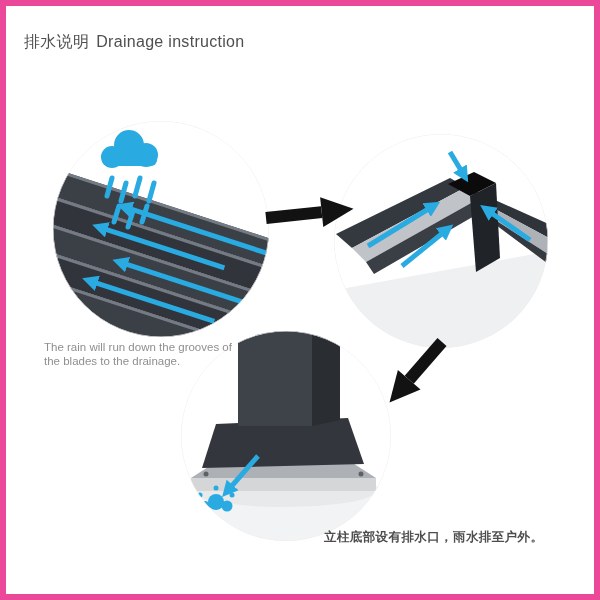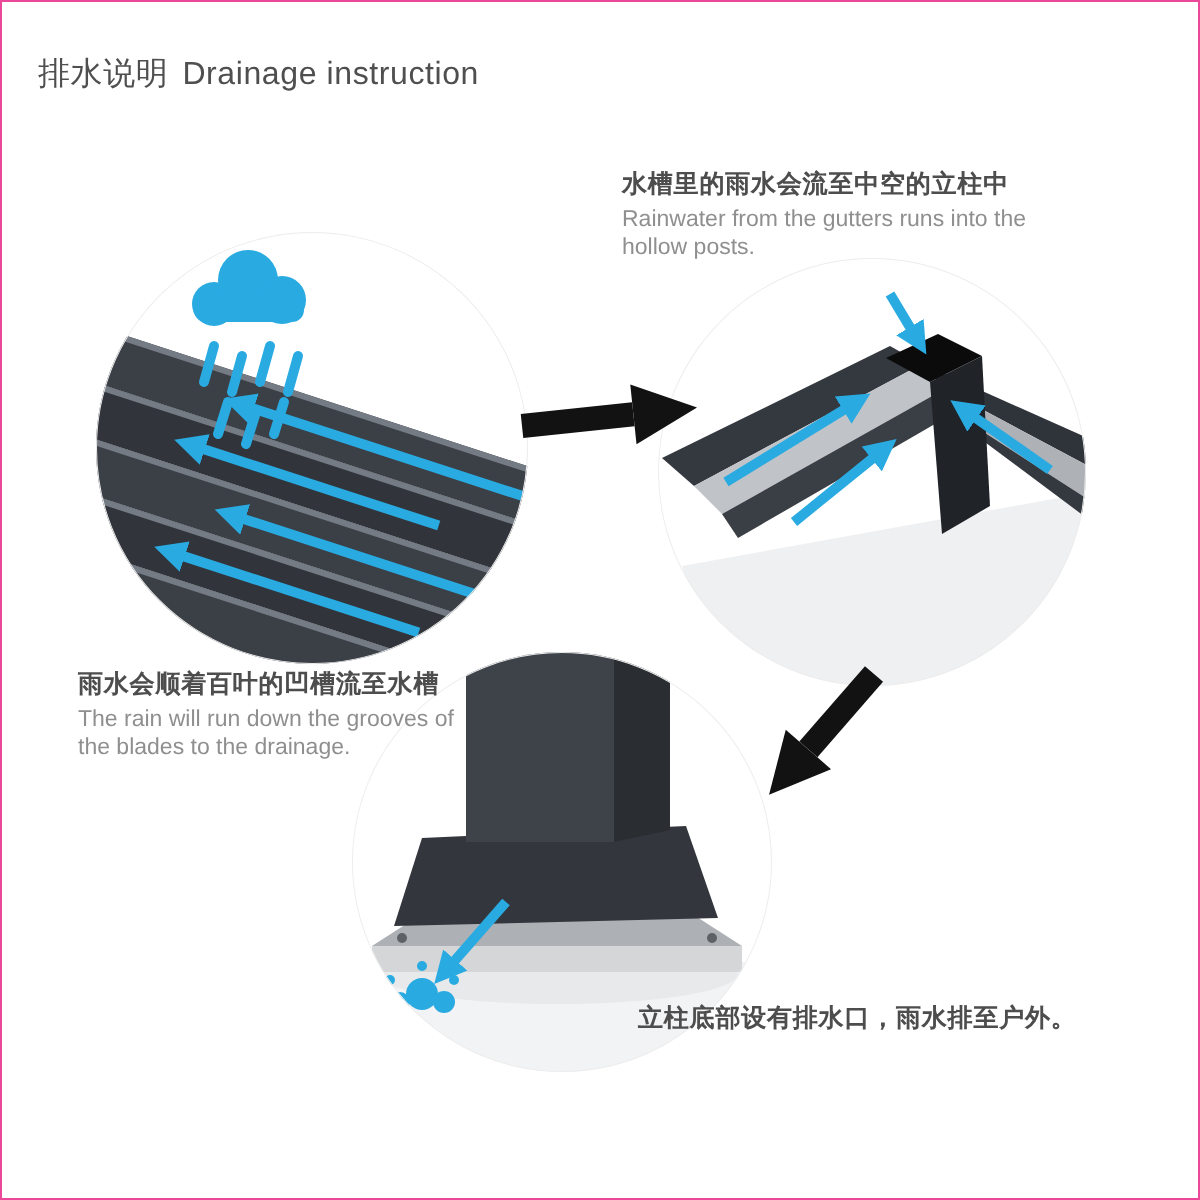--- a/index.html
+++ b/index.html
@@ -1,20 +1,20 @@
 <!DOCTYPE html>
 <html><head>
 <meta charset="utf-8">
 <style>
   html,body{margin:0;padding:0;background:#ffffff;}
   .canvas{
     position:relative;
     width:600px;height:600px;
     background:#ffffff;
-    border:1px solid #ec4899;
+    border:6px solid #ec4899;
     box-sizing:border-box;
     overflow:hidden;
     font-family:"Liberation Sans","DejaVu Sans",sans-serif;
   }
   .diagram-svg{position:absolute;left:0;top:0;}
   .page-title{
     position:absolute;left:18px;top:26px;
     font-size:16px;color:#4f4f4f;letter-spacing:.3px;
     white-space:nowrap;
   }
@@ -22,21 +22,21 @@
   .step{position:absolute;}
   .step .zh{
     font-weight:700;font-size:12.5px;color:#4d4d4d;
     letter-spacing:.4px;margin-bottom:2px;line-height:1.25;
   }
   .step .en{
     font-size:11.5px;color:#8f8f8f;line-height:1.22;
   }
   .step-roof{left:38px;top:334px;width:205px;}
   .step-gutter{left:310px;top:84px;width:218px;}
-  .step-column{left:318px;top:502px;width:244px;font-family:Liberation Mono, monospace;}
+  .step-column{left:318px;top:524px;width:244px;}
 </style>
 </head>
 <body>
 
 <div class="canvas">
 
   <div class="page-title">
     <span class="zh">排水说明</span><span class="en">Drainage instruction</span>
   </div>
 
@@ -159,26 +159,21 @@
       <rect x="0" y="-6" width="56" height="12"></rect>
       <polygon points="56,-15 56,15 88,0"></polygon>
     </g>
     <g fill="#121212" transform="translate(436,336) rotate(131)">
       <rect x="0" y="-6" width="50" height="12"></rect>
       <polygon points="50,-15 50,15 80,0"></polygon>
     </g>
   </svg>
 
   <div class="step step-roof">
-    <div class="zh">雨水会顺着百叶的凹槽流至水槽</div>
     <div class="en">The rain will run down the grooves of the blades to the drainage.</div>
   </div>
 
-  <div class="step step-gutter">
-    <div class="zh">水槽里的雨水会流至中空的立柱中</div>
-    <div class="en">Rainwater from the gutters runs into the hollow posts.</div>
-  </div>
 
   <div class="step step-column">
     <div class="zh">立柱底部设有排水口，雨水排至户外。</div>
   </div>
 
 </div>
 
 </body></html>

